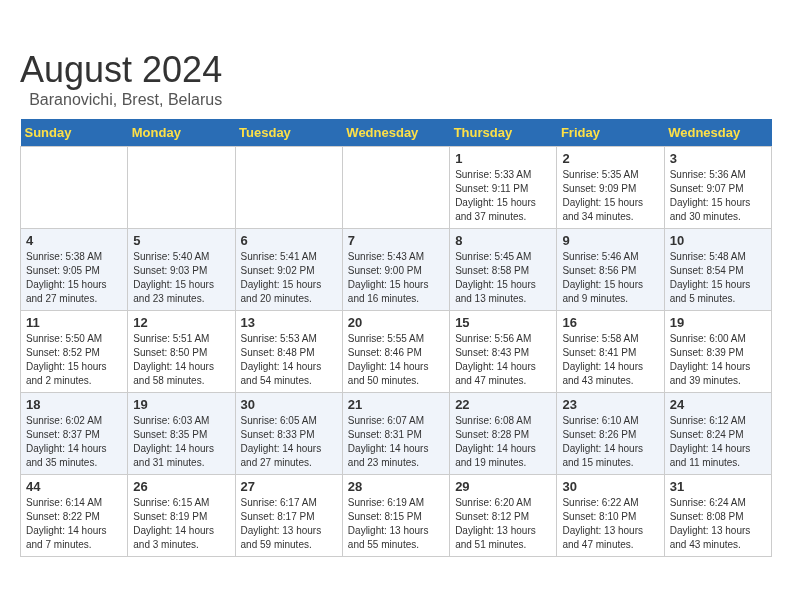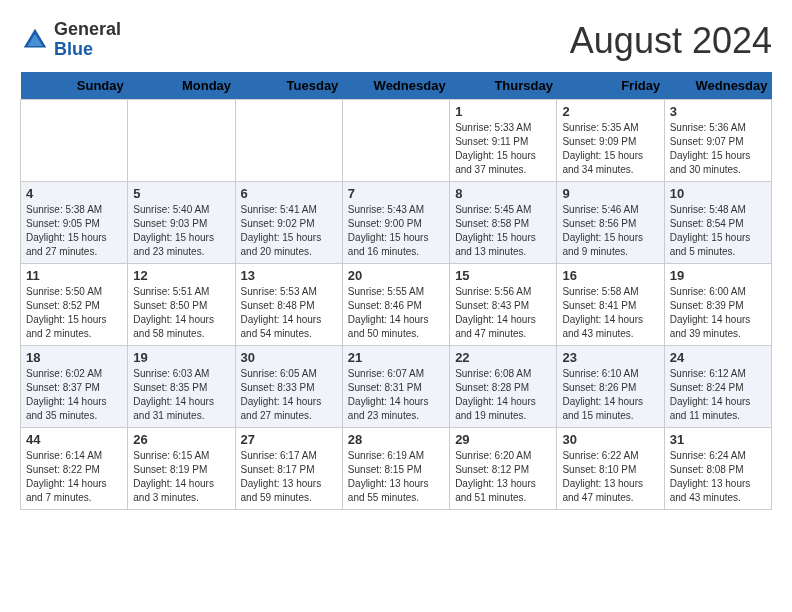--- a/index.html
+++ b/index.html
@@ -32,34 +32,35 @@
       width: 30px;
       height: 30px;
     }
     .title-section {
       text-align: right;
     }
     .month-title {
       font-size: 36px;
       font-weight: normal;
       color: #333;
+      margin-top: 29px;
     }
     .subtitle {
       font-size: 16px;
       color: #555;
     }
     table {
       width: 100%;
       border-collapse: collapse;
       font-size: 11px;
     }
     .day-header {
       background-color: #2a6db5;
-      color: #000000;
-      text-align: right;
+      color: #fde047;
+      text-align: left;
       padding: 6px 4px;
       font-size: 13px;
       font-weight: bold;
     }
     td {
       border: 1px solid #ccc;
       vertical-align: top;
       padding: 4px 5px;
       width: calc(100% / 7);
       height: 80px;
@@ -86,32 +87,23 @@
       background-color: #fff;
     }
     .header-row th {
       background-color: #2a6db5 !important;
     }
   </style>
 </head>
 <body>
 
 <div class="header-section">
-  <div class="logo">
-    <svg class="logo-icon" viewBox="0 0 40 40">
-      <polygon points="20,5 35,30 5,30" fill="#1a5ca8"></polygon>
-      <polygon points="20,12 30,28 10,28" fill="#4a8fd4"></polygon>
-    </svg>
-    <div class="logo-text">
-      <span class="logo-general">General</span><br>
-      <span class="logo-blue">Blue</span>
-    </div>
-  </div>
   <div class="title-section">
     <div class="month-title">August 2024</div>
+    <div class="subtitle">Baranovichi, Brest, Belarus</div>
   </div>
 </div>
 
 <table>
   <thead>
     <tr class="header-row">
     <th class="day-header">Sunday</th>
         <th class="day-header">Monday</th>
         <th class="day-header">Tuesday</th>
         <th class="day-header">Wednesday</th>

